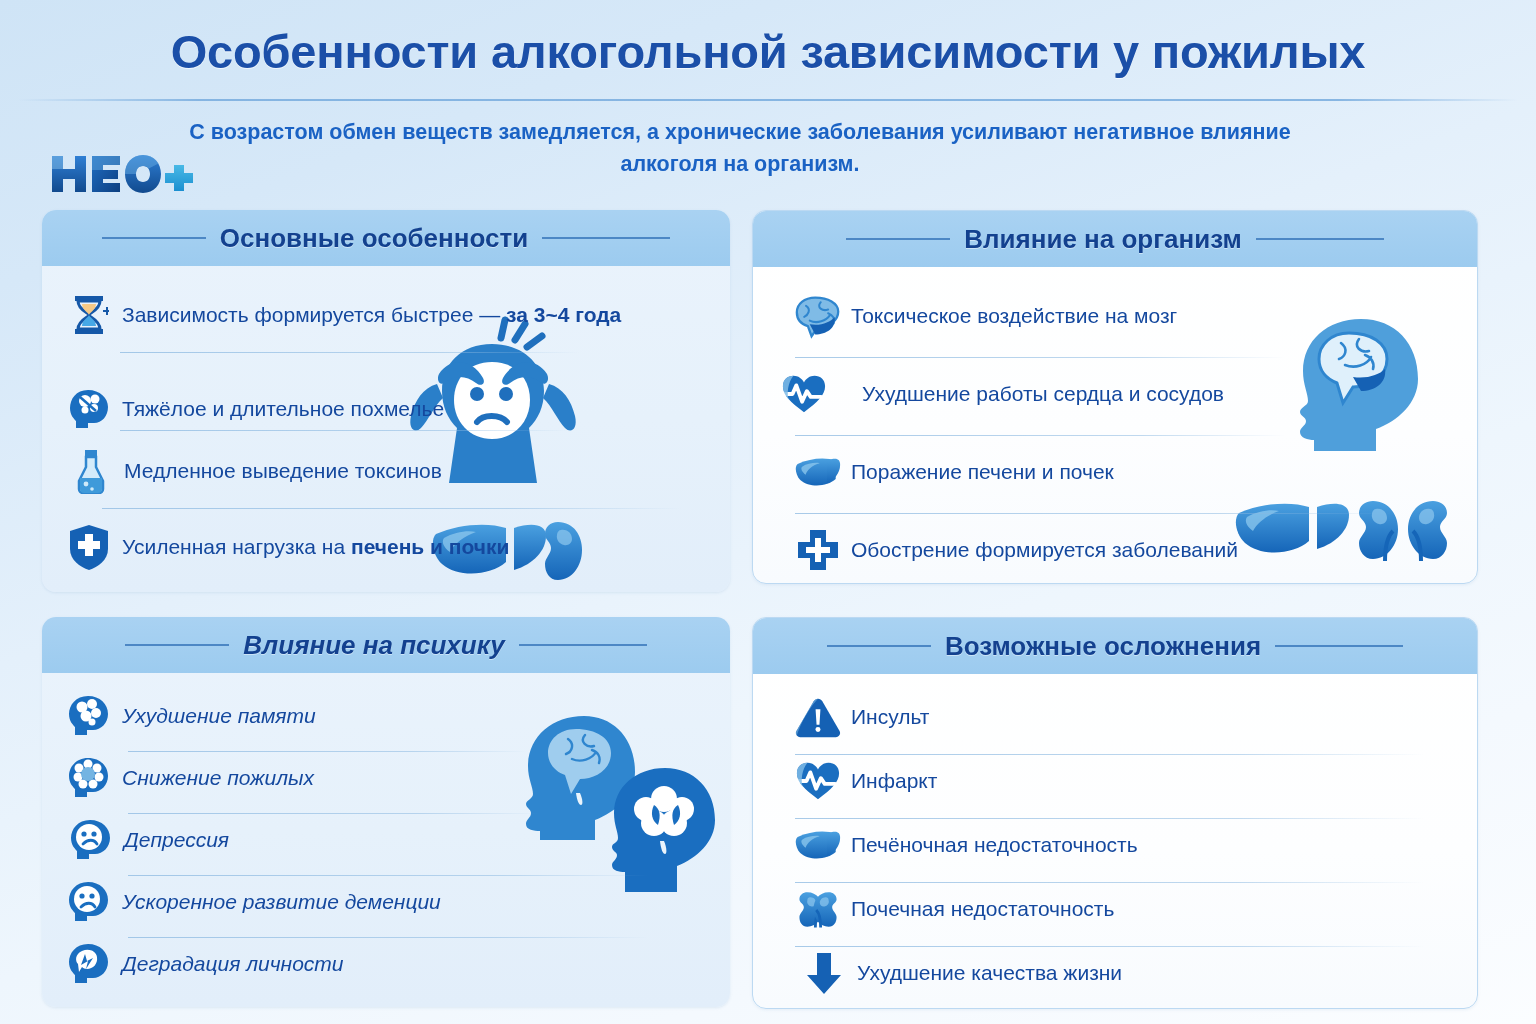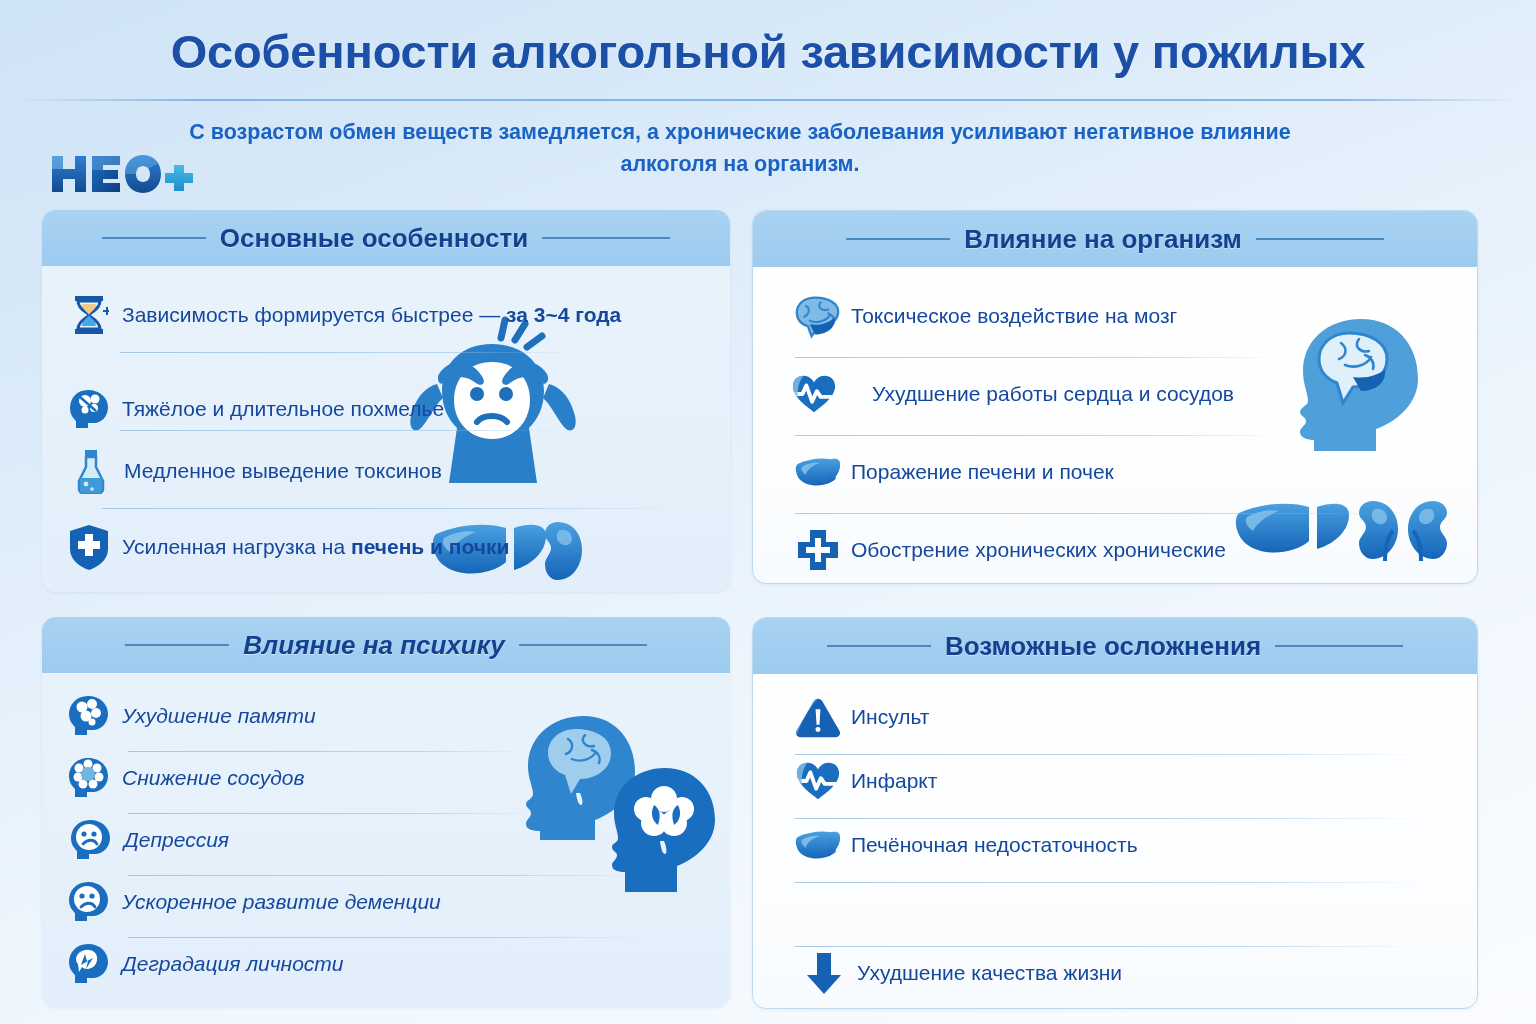--- a/index.html
+++ b/index.html
@@ -246,21 +246,21 @@
           <svg width="50" height="46" viewBox="0 0 50 46">
             <path d="M22 3 c-12 0 -20 7 -20 16 c0 8 5 13 12 15 l4 11 l7 -10 c12 0 22 -7 22 -17 C47 9 36 3 22 3 Z" fill="#7fbbe6" stroke="#2f86cf" stroke-width="2.5"></path>
             <path d="M12 12 c6 4 2 10 -2 12 M28 8 c-5 6 2 10 8 8 M16 28 c8 4 18 0 22 -6 M36 20 c5 2 8 6 6 11" stroke="#2f86cf" stroke-width="2.2" fill="none" stroke-linecap="round"></path>
             <path d="M16 32 c12 2 22 -2 27 -8 c2 12 -9 19 -21 19 Z" fill="#1561b4"></path>
           </svg>
         </span>
         <span class="txt">Токсическое воздействие на мозг</span>
       </div>
       <div class="sep" style="left:42px;top:90px;width:490px;"></div>
 
-      <div class="row" style="position:absolute;left:38px;top:104px;gap:35px;">
+      <div class="row" style="position:absolute;left:28px;top:104px;gap:35px;">
         <span class="ico">
           <svg width="48" height="44" viewBox="0 0 48 44">
             <path d="M24 41 C10 31 2 23 2 14 C2 7 7 3 13 3 c5 0 9 3 11 7 c2 -4 6 -7 11 -7 c6 0 11 4 11 11 c0 9 -8 17 -22 27 Z" fill="#1a6ec0"></path>
             <path d="M3 22 h9 l4 -9 l6 17 l5 -11 l4 6 h11" stroke="#fff" stroke-width="4" fill="none" stroke-linejoin="round" stroke-linecap="round"></path>
             <path d="M13 3 c-6 0 -11 4 -11 11 c0 5 2 9 6 14 c-2 -6 -1 -18 5 -25 Z" fill="#7fbbe6" opacity=".85"></path>
           </svg>
         </span>
         <span class="txt">Ухудшение работы сердца и сосудов</span>
       </div>
       <div class="sep" style="left:42px;top:168px;width:490px;"></div>
@@ -283,21 +283,21 @@
       </div>
       <div class="sep" style="left:42px;top:246px;width:600px;"></div>
 
       <div class="row" style="position:absolute;left:42px;top:260px;">
         <span class="ico">
           <svg width="44" height="44" viewBox="0 0 44 44">
             <path d="M14 2 h16 v12 h12 v16 h-12 v12 h-16 v-12 h-12 v-16 h12 Z" fill="#1561b4"></path>
             <path d="M19 10 h6 v9 h9 v6 h-9 v9 h-6 v-9 h-9 v-6 h9 Z" fill="#fff"></path>
           </svg>
         </span>
-        <span class="txt">Обострение хронических хронические</span>
+        <span class="txt">Обострение формируется заболеваний</span>
       </div>
     </div>
   </div>
 
   <div class="card left" style="left:42px;top:617px;width:688px;height:390px;font-style:italic;">
     <div class="card-head">
       <span class="hr l"></span>
       <span class="ttl">Влияние на психику</span>
       <span class="hr r"></span>
     </div>
@@ -354,21 +354,21 @@
                 <circle cx="31" cy="13" r="4.5"></circle>
               <circle cx="33" cy="22" r="4.5"></circle>
                 <circle cx="27" cy="29" r="4.5"></circle>
               <circle cx="17" cy="29" r="4.5"></circle>
                 <circle cx="12" cy="22" r="4.5"></circle>
               <circle cx="13" cy="13" r="4.5"></circle>
             </g>
             <circle cx="22" cy="19" r="7" fill="#74b4e2"></circle>
           </svg>
         </span>
-        <span class="txt">Снижение сосудов</span>
+        <span class="txt">Снижение пожилых</span>
       </div>
       <div class="sep" style="left:86px;top:140px;width:410px;"></div>
 
       <div class="row" style="position:absolute;left:26px;top:144px;">
         <span class="ico">
           <svg width="46" height="46" viewBox="0 0 46 46">
             <path d="M22 3 C10 3 3 12 3 21 c0 7 4 11 6 13 l0 8 h12 l0 -5 h6 c8 0 15 -7 15 -16 C42 11 34 3 22 3 Z" fill="#1a6ec0"></path>
             <circle cx="21" cy="20" r="13" fill="#fff"></circle>
             <circle cx="16" cy="17" r="2.6" fill="#1a6ec0"></circle>
             <circle cx="26" cy="17" r="2.6" fill="#1a6ec0"></circle>
@@ -450,20 +450,39 @@
               </defs>
             <path d="M3 11 c14 -7 32 -8 43 -4 l0 21 c-10 9 -30 10 -40 1 c-5 -5 -7 -15 -3 -18 Z" fill="url(#lv4)"></path>
             <path d="M36 7 c11 -4 15 -2 15 5 c0 9 -7 17 -15 21 Z" fill="url(#lv4)"></path>
             <path d="M8 14 c6 -4 15 -5 20 -4 c-8 2 -14 7 -16 13 c-4 -3 -6 -7 -4 -9 Z" fill="#8ec8ee" opacity=".75"></path>
           </svg>
         </span>
         <span class="txt">Печёночная недостаточность</span>
       </div>
       <div class="sep" style="left:42px;top:208px;width:630px;"></div>
 
+      <div class="row" style="position:absolute;left:42px;top:212px;">
+        <span class="ico">
+          <svg width="52" height="44" viewBox="0 0 52 44">
+            <defs>
+                <linearGradient id="kd1" x1="0" y1="0" x2="0" y2="1">
+              <stop offset="0" stop-color="#4aa0e0"></stop>
+                  <stop offset="1" stop-color="#1565b8"></stop>
+                </linearGradient>
+              </defs>
+            <path d="M14 3 c11 0 17 9 17 19 c0 11 -7 20 -17 20 c-6 0 -9 -5 -9 -11 c0 -4 5 -7 5 -11 c0 -4 -5 -5 -5 -9 c0 -5 4 -8 9 -8 Z" fill="url(#kd1)"></path>
+            <path d="M16 9 c5 -1 8 3 8 6 c0 3 -3 5 -6 4 c-3 -1 -5 -4 -4 -7 c0 -2 1 -3 2 -3 Z" fill="#8ec8ee" opacity=".7"></path>
+            <path d="M28 23 c-4 4 -5 11 -5 20" stroke="#1565b8" stroke-width="3.2" fill="none"></path>
+            <path d="M38 3 c-11 0 -17 9 -17 19 c0 11 7 20 17 20 c6 0 9 -5 9 -11 c0 -4 -5 -7 -5 -11 c0 -4 5 -5 5 -9 c0 -5 -4 -8 -9 -8 Z" fill="url(#kd1)"></path>
+            <path d="M24 23 c4 4 5 11 5 20" stroke="#1565b8" stroke-width="3.2" fill="none"></path>
+            <path d="M36 9 c-5 -1 -8 3 -8 6 c0 3 3 5 6 4 c3 -1 5 -4 4 -7 c0 -2 -1 -3 -2 -3 Z" fill="#8ec8ee" opacity=".7"></path>
+          </svg>
+        </span>
+        <span class="txt">Почечная недостаточность</span>
+      </div>
       <div class="sep" style="left:42px;top:272px;width:630px;"></div>
 
       <div class="row" style="position:absolute;left:48px;top:276px;">
         <span class="ico">
           <svg width="42" height="46" viewBox="0 0 42 46">
             <path d="M14 3 h14 v22 h10 L21 44 L4 25 h10 Z" fill="#1561b4"></path>
           </svg>
         </span>
         <span class="txt">Ухудшение качества жизни</span>
       </div>

